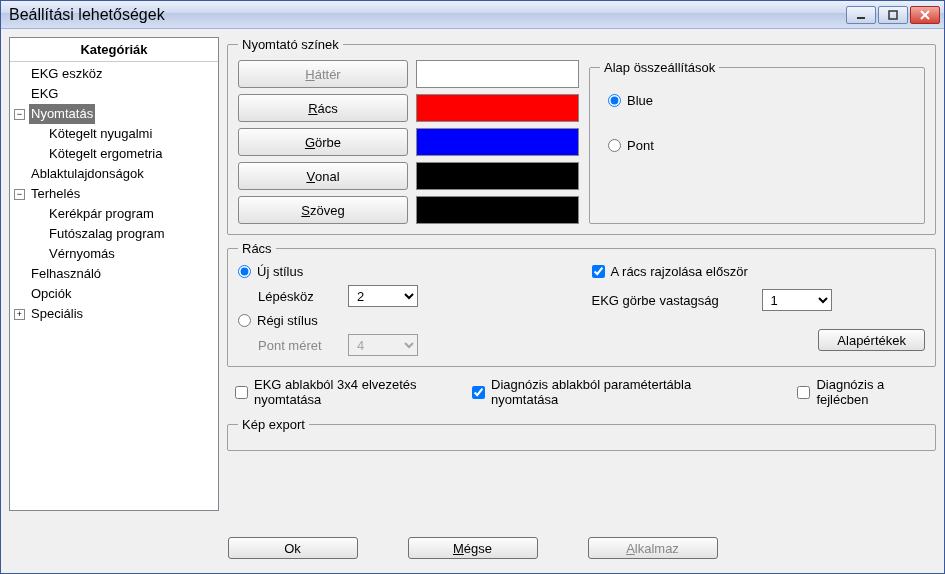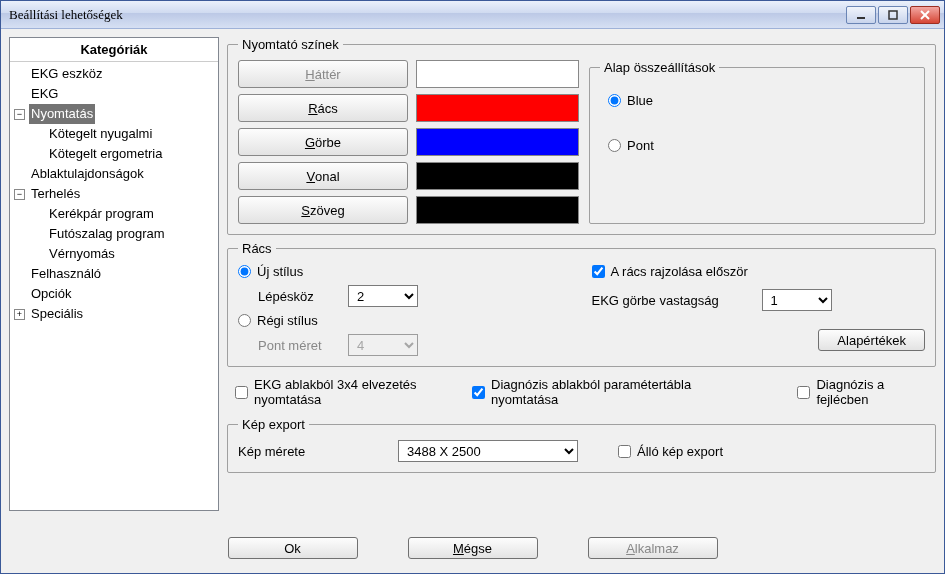--- a/index.html
+++ b/index.html
@@ -23,23 +23,22 @@
   .titlebar {
     height: 28px;
     background: linear-gradient(to bottom, #eaf0fb 0%, #cfdaf0 45%, #bcc9e6 46%, #d6e0f3 100%);
     border-bottom: 1px solid #9fb2d8;
     display: flex;
     align-items: center;
     padding: 0 4px 0 8px;
   }
   .titlebar-title {
     flex: 1;
-    font-size: 13px;
+    font-size: 16px;
     color: #000;
-    font-family: Liberation Serif, serif;
   }
   .titlebar-buttons {
     display: flex;
     gap: 2px;
   }
   .tbtn {
     width: 30px;
     height: 18px;
     border: 1px solid #6a85b5;
     border-radius: 2px;
@@ -461,28 +460,20 @@
           <div class="checks-col">
             <label class="check-row">
               <input type="checkbox" id="cb-diag" style="">
               <span>Diagnózis a fejlécben</span>
             </label>
           </div>
         </div>
 
         <fieldset>
           <legend>Kép export</legend>
-          <div class="export-row">
-            <span style="min-width:120px;">Kép mérete</span>
-            <select class="combo" style="width:180px" id="exp-sel"><option>3488 X 2500</option></select>
-            <label class="check-row">
-              <input type="checkbox" id="cb-portrait" style="">
-              <span>Álló kép export</span>
-            </label>
-          </div>
         </fieldset>
 
       </div>
     </div>
 
     <div class="bottom-buttons">
       <span class="btn">Ok</span>
       <span class="btn" id="cancel-btn"><span class="underline-mnemonic">M</span>égse</span>
       <span class="btn disabled" id="apply-btn"><span class="underline-mnemonic">A</span>lkalmaz</span>
     </div>

